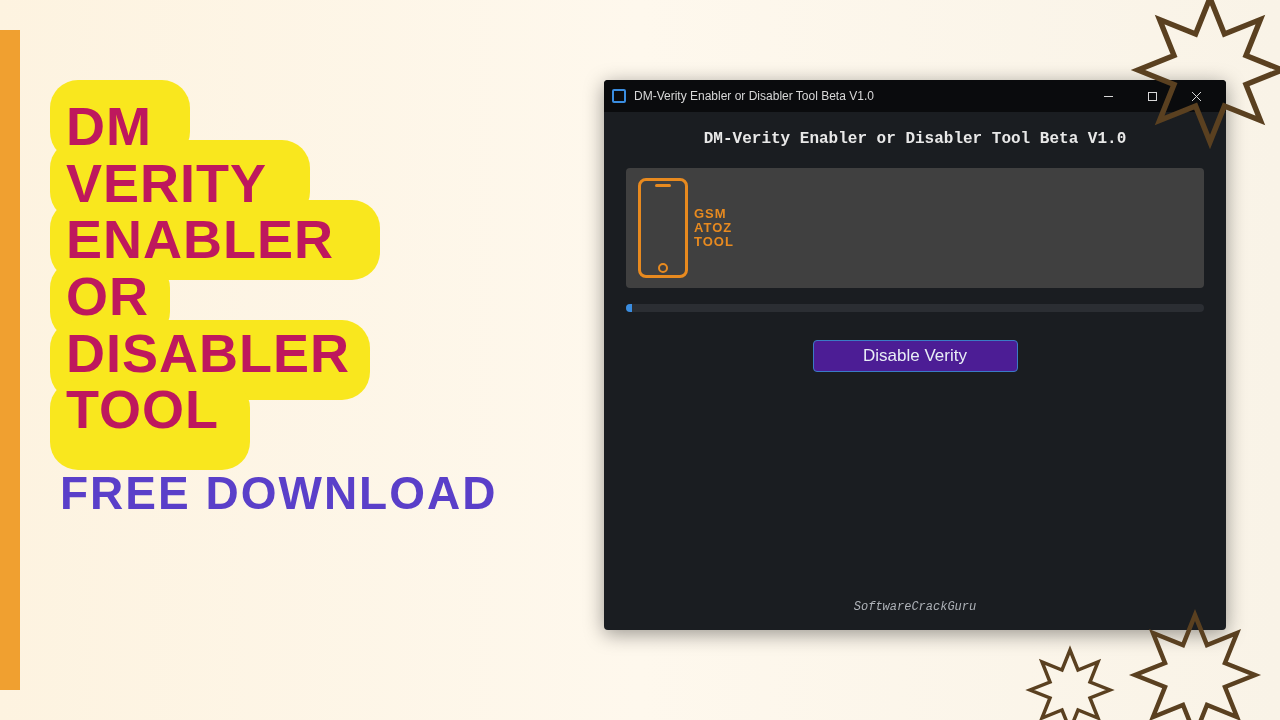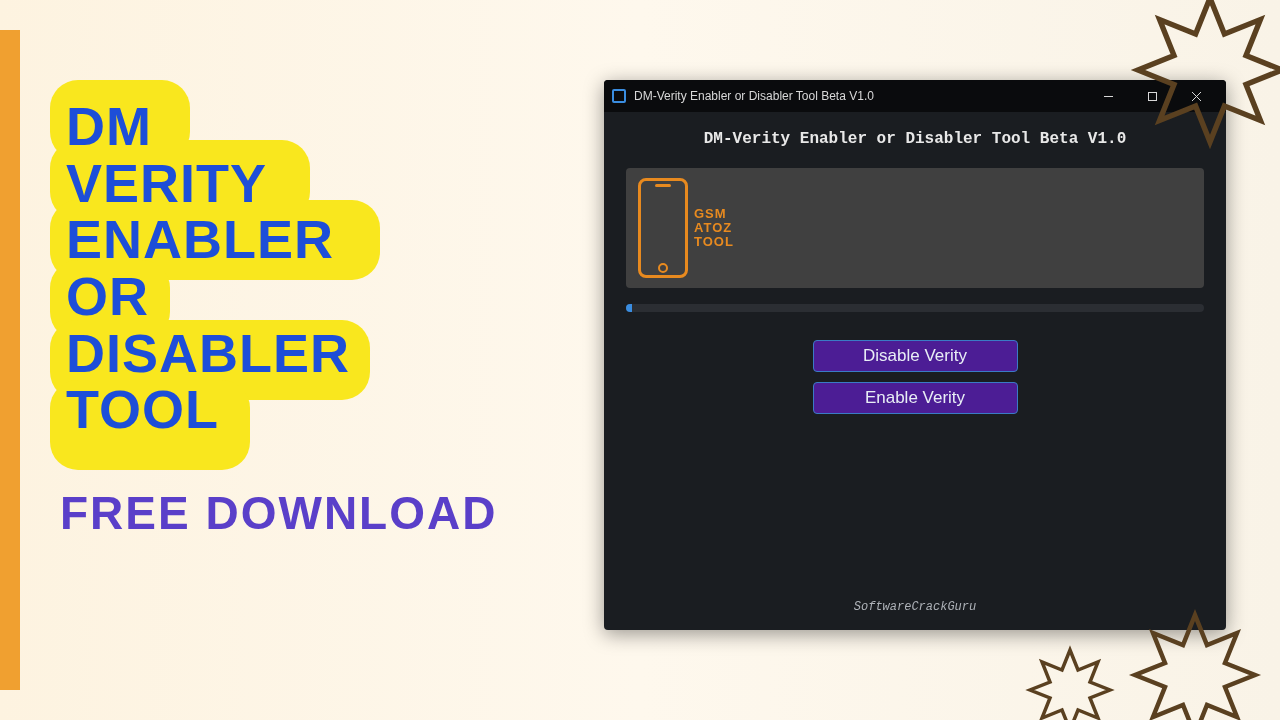--- a/index.html
+++ b/index.html
@@ -48,30 +48,30 @@
   .hb2 { left: -10px; top: 50px; width: 260px; height: 80px; }
   .hb3 { left: -10px; top: 110px; width: 330px; height: 80px; }
   .hb4 { left: -10px; top: 170px; width: 120px; height: 80px; }
   .hb5 { left: -10px; top: 230px; width: 320px; height: 80px; }
   .hb6 { left: -10px; top: 290px; width: 200px; height: 90px; }
   .tool-name {
     position: relative;
     z-index: 1;
     font-size: 54px;
     font-weight: 900;
-    color: #1d4ed8;
+    color: #be185d;
     line-height: 1.05;
     letter-spacing: 1px;
     font-family: "Arial Black", sans-serif;
     text-transform: uppercase;
     white-space: pre-line;
     padding: 8px 6px;
   }
   .free-download {
-    margin-top: 40px;
+    margin-top: 20px;
     font-size: 46px;
     font-weight: 900;
     color: #5a3fc9;
     letter-spacing: 2px;
     font-family: "Arial Black", sans-serif;
     text-transform: uppercase;
   }
   .app-window {
     position: absolute;
     left: 604px;
@@ -287,23 +287,20 @@
       </div>
     </div>
 
     <div class="progress-track">
       <div class="progress-fill"></div>
     </div>
 
     <div class="btn-row">
       <button class="action-btn">Disable Verity</button>
     </div>
-    <div class="btn-row">
-      <button class="action-btn">Enable Verity</button>
-    </div>
 
     <div class="footer-text">SoftwareCrackGuru</div>
   </div>
 </div>
 
 <div class="deco" style="right:-20px; top:-20px;">
   <svg width="180" height="180" viewBox="0 0 100 100">
     <g fill="none" stroke="#5a4020" stroke-width="3">
       <path d="M50 10 L58 30 L78 22 L70 42 L90 50 L70 58 L78 78 L58 70 L50 90 L42 70 L22 78 L30 58 L10 50 L30 42 L22 22 L42 30 Z"></path>
     </g>

